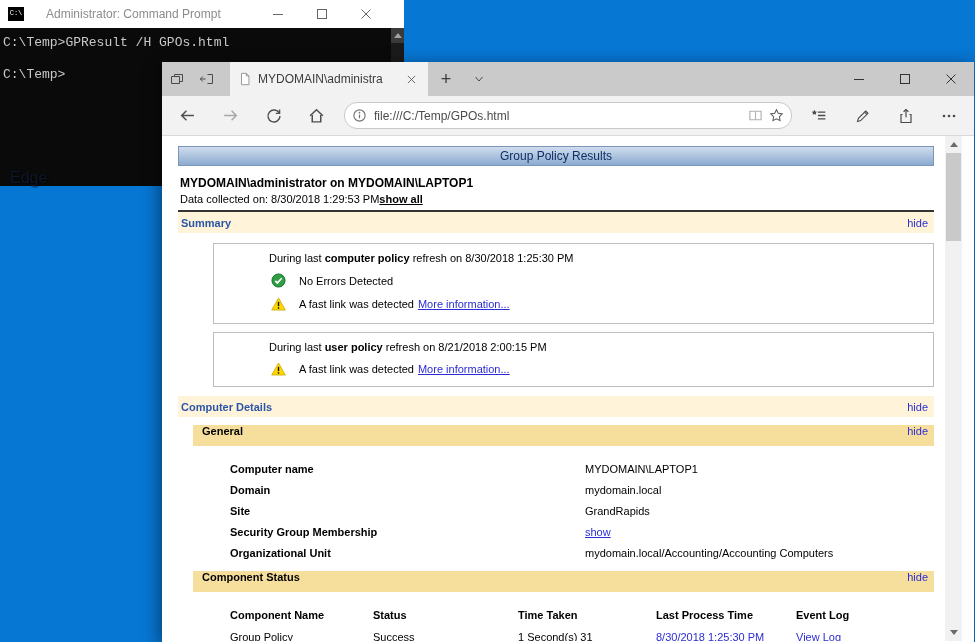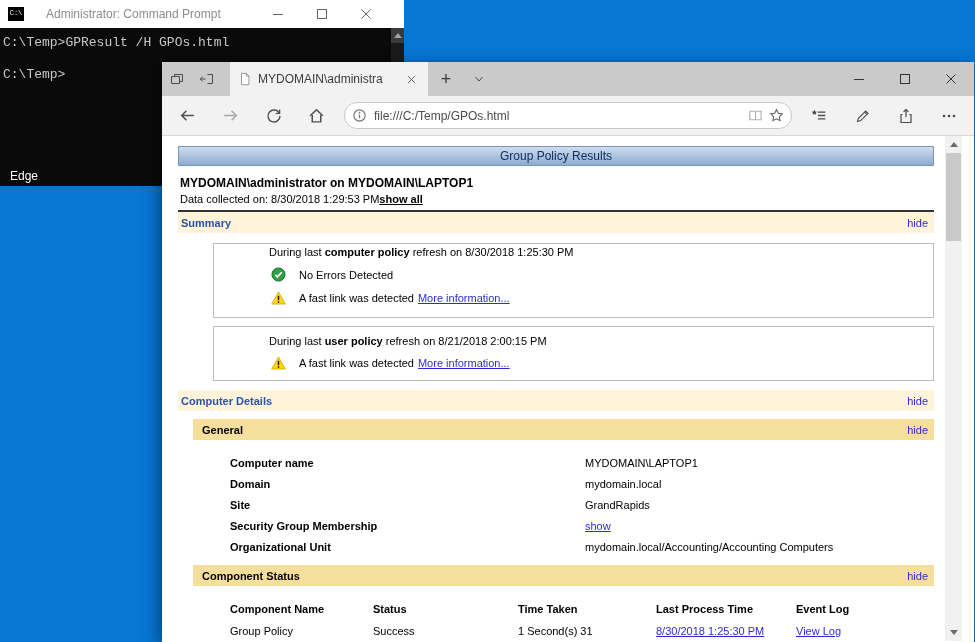--- a/index.html
+++ b/index.html
@@ -12,21 +12,21 @@
   .cmd-titlebar{height:28px;background:#ffffff;display:flex;align-items:center;padding-left:8px}
   .cmd-appicon{width:16px;height:14px;background:#000;color:#fff;font-family:"Liberation Mono",monospace;font-size:7px;line-height:13px;text-align:center;flex:none;overflow:hidden}
   .cmd-title{margin-left:22px;font-size:12px;color:#8c8c8c;flex:1;white-space:nowrap;overflow:hidden}
   .cmd-controls{display:flex;flex:none;margin-right:16px}
   .cmd-btn{width:44px;height:28px;display:flex;align-items:center;justify-content:center}
   .cmd-body{position:relative;height:158px;background:#0a0a0a;font-family:"Liberation Mono","DejaVu Sans Mono",monospace;font-size:13px;color:#c8c8c8;padding:7px 16px 0 3px;line-height:16px}
   .cmd-line{white-space:pre;min-height:16px}
   .cmd-scrollbar{position:absolute;top:0;right:0;width:13px;height:158px;background:#1b1b1b}
   .cmd-scrollup{height:15px;background:#3a3a3a;display:flex;align-items:center;justify-content:center}
   .tri-up{width:0;height:0;border-left:4px solid transparent;border-right:4px solid transparent;border-bottom:5px solid #a2a2a2}
-  .desktop-label{position:absolute;left:10px;top:169px;z-index:2;color:#ffffff;font-size:12px;text-shadow:1px 1px 2px rgba(0,0,0,.85)}
+  .desktop-label{position:absolute;left:10px;top:169px;z-index:2;color:#0f172a;font-size:16px;text-shadow:1px 1px 2px rgba(0,0,0,.85)}
 
   
   .edge-window{position:absolute;left:162px;top:62px;width:812px;height:580px;z-index:3;background:#fff;box-shadow:-3px 3px 16px rgba(0,0,0,.45)}
   .tab-bar{height:34px;background:#cacaca;display:flex;align-items:stretch}
   .tabbar-btn{width:30px;display:flex;align-items:center;justify-content:center}
   .tab{width:198px;background:#f2f2f2;display:flex;align-items:center;padding:0 8px;margin-left:8px}
   .tab-title{font-size:12px;color:#3c3c3c;white-space:nowrap;overflow:hidden;flex:1;margin:0 6px}
   .tab-close{width:18px;height:18px;display:flex;align-items:center;justify-content:center}
   .newtab-btn{width:36px;display:flex;align-items:center;justify-content:center;font-size:18px;color:#3c3c3c}
   .win-controls{margin-left:auto;display:flex}
@@ -47,23 +47,23 @@
 
   
   .report{position:absolute;left:16px;top:10px;width:756px;font-size:11px;color:#000}
   .rpt-banner{height:20px;border:1px solid #7b96b9;background:linear-gradient(#cfddee,#8cabd0);text-align:center;font-size:12px;font-weight:normal;color:#102f66;line-height:18px}
   .rpt-subtitle{margin-top:10px;padding-left:2px;font-weight:bold;font-size:12px}
   .rpt-meta{display:flex;justify-content:flex-start;align-items:flex-end;padding:3px 2px 5px;border-bottom:2px solid #333}
   .showall-link{font-weight:bold;text-decoration:underline;color:#000}
   .band0{display:flex;justify-content:space-between;align-items:center;height:21px;background:#fff4d9;padding:0 6px 0 3px}
   .band0-label{color:#2a54a8;font-weight:bold}
   .hide-link{color:#2c2cd6;}
-  .band1{display:flex;justify-content:space-between;align-items:center;height:21px;background:#f6df9d;margin-left:15px;padding:0 6px 0 9px}
+  .band1{display:flex;justify-content:space-between;height:21px;background:#f6df9d;margin-left:15px;padding:0 6px 0 9px}
   .band1-label{font-weight:bold}
-  .sum-box{margin:10px 0 0 35px;border:1px solid #bdbdbd;background:#fff;padding:2px 0 12px}
+  .sum-box{margin:10px 0 0 35px;border:1px solid #bdbdbd;background:#fff;padding:8px 0 12px}
   .sum-box.second{margin-top:8px;padding:8px 0 10px}
   .sum-head{margin-left:55px}
   .sum-row{display:flex;align-items:center;margin:9px 0 0 57px}
   .sum-text{margin-left:13px}
   .blue-link{color:#2c2cd6;text-decoration:underline}
   .mt9{margin-top:9px}
   .mt8{margin-top:8px}
   .gen-rows{padding:12px 0 8px}
   .gen-row{display:flex;height:21px;align-items:center}
   .gen-name{width:407px;padding-left:52px;font-weight:bold}

